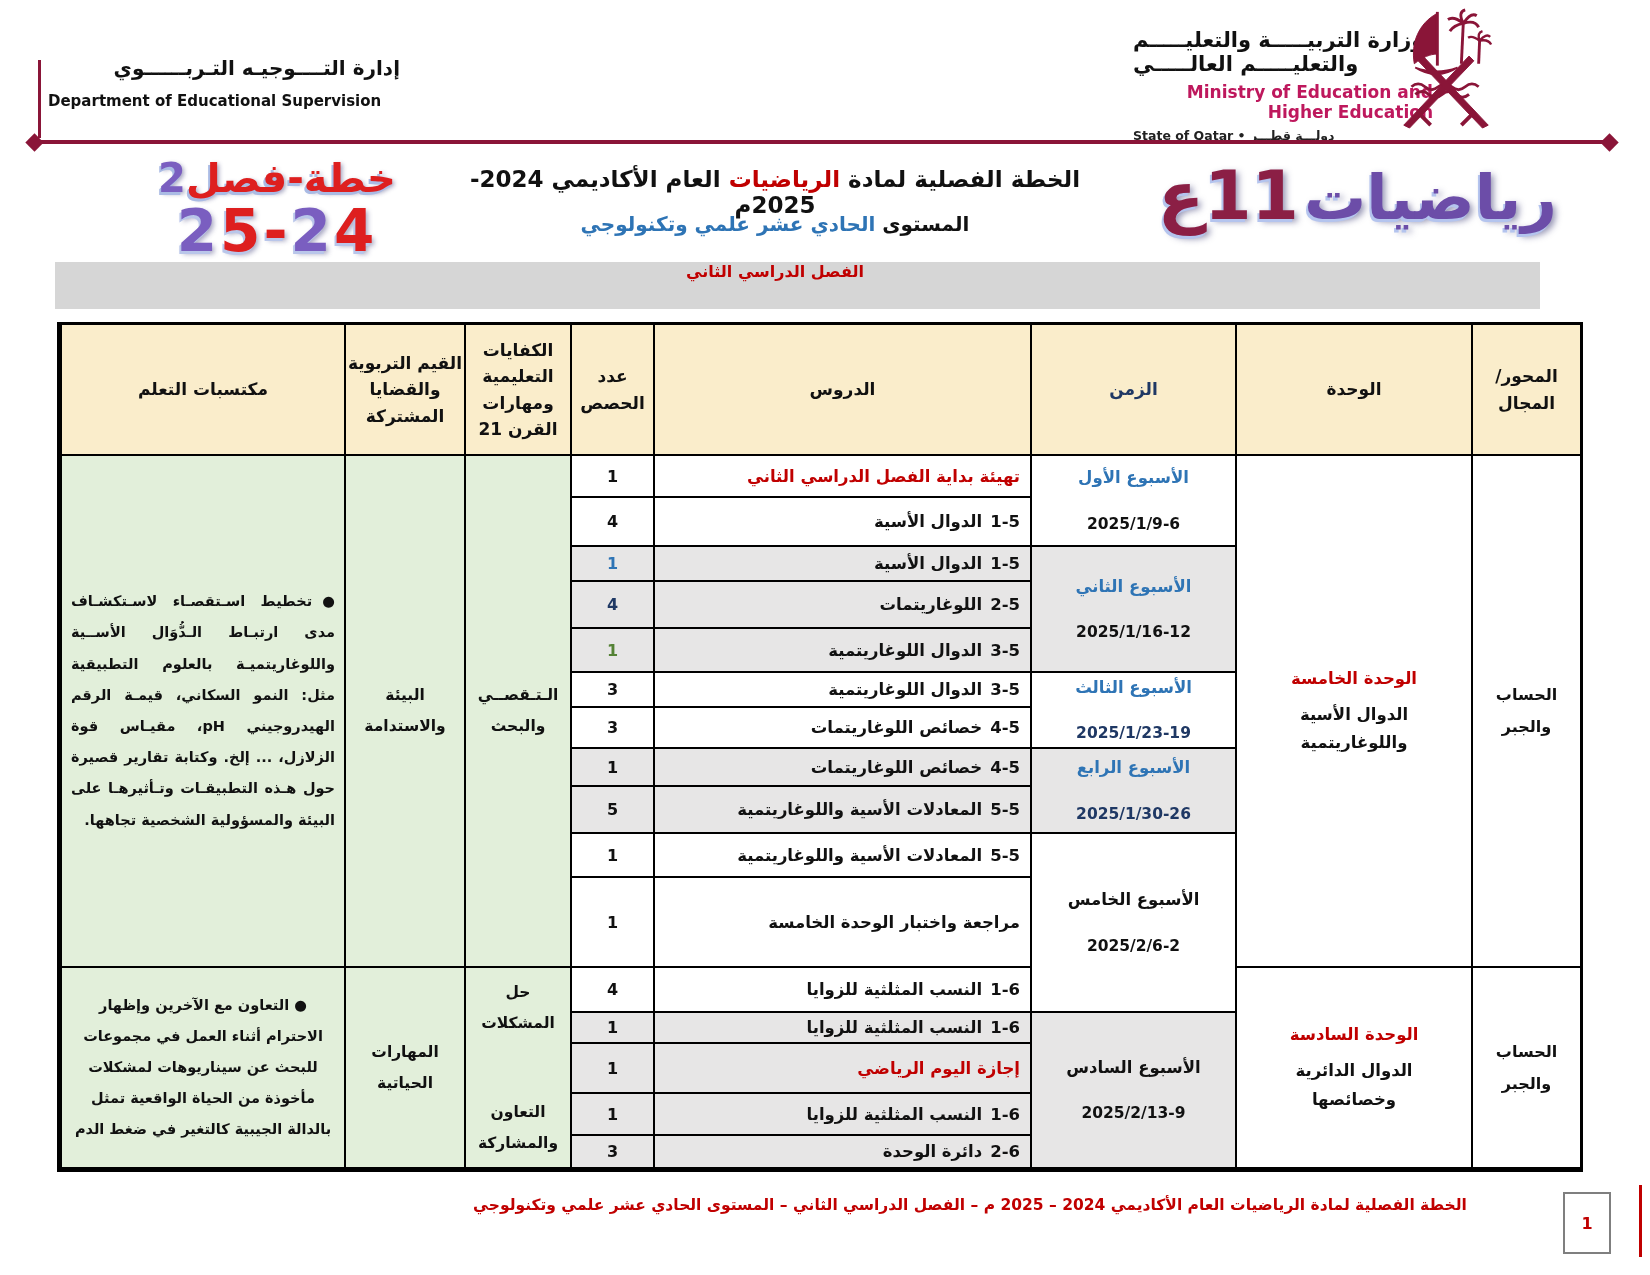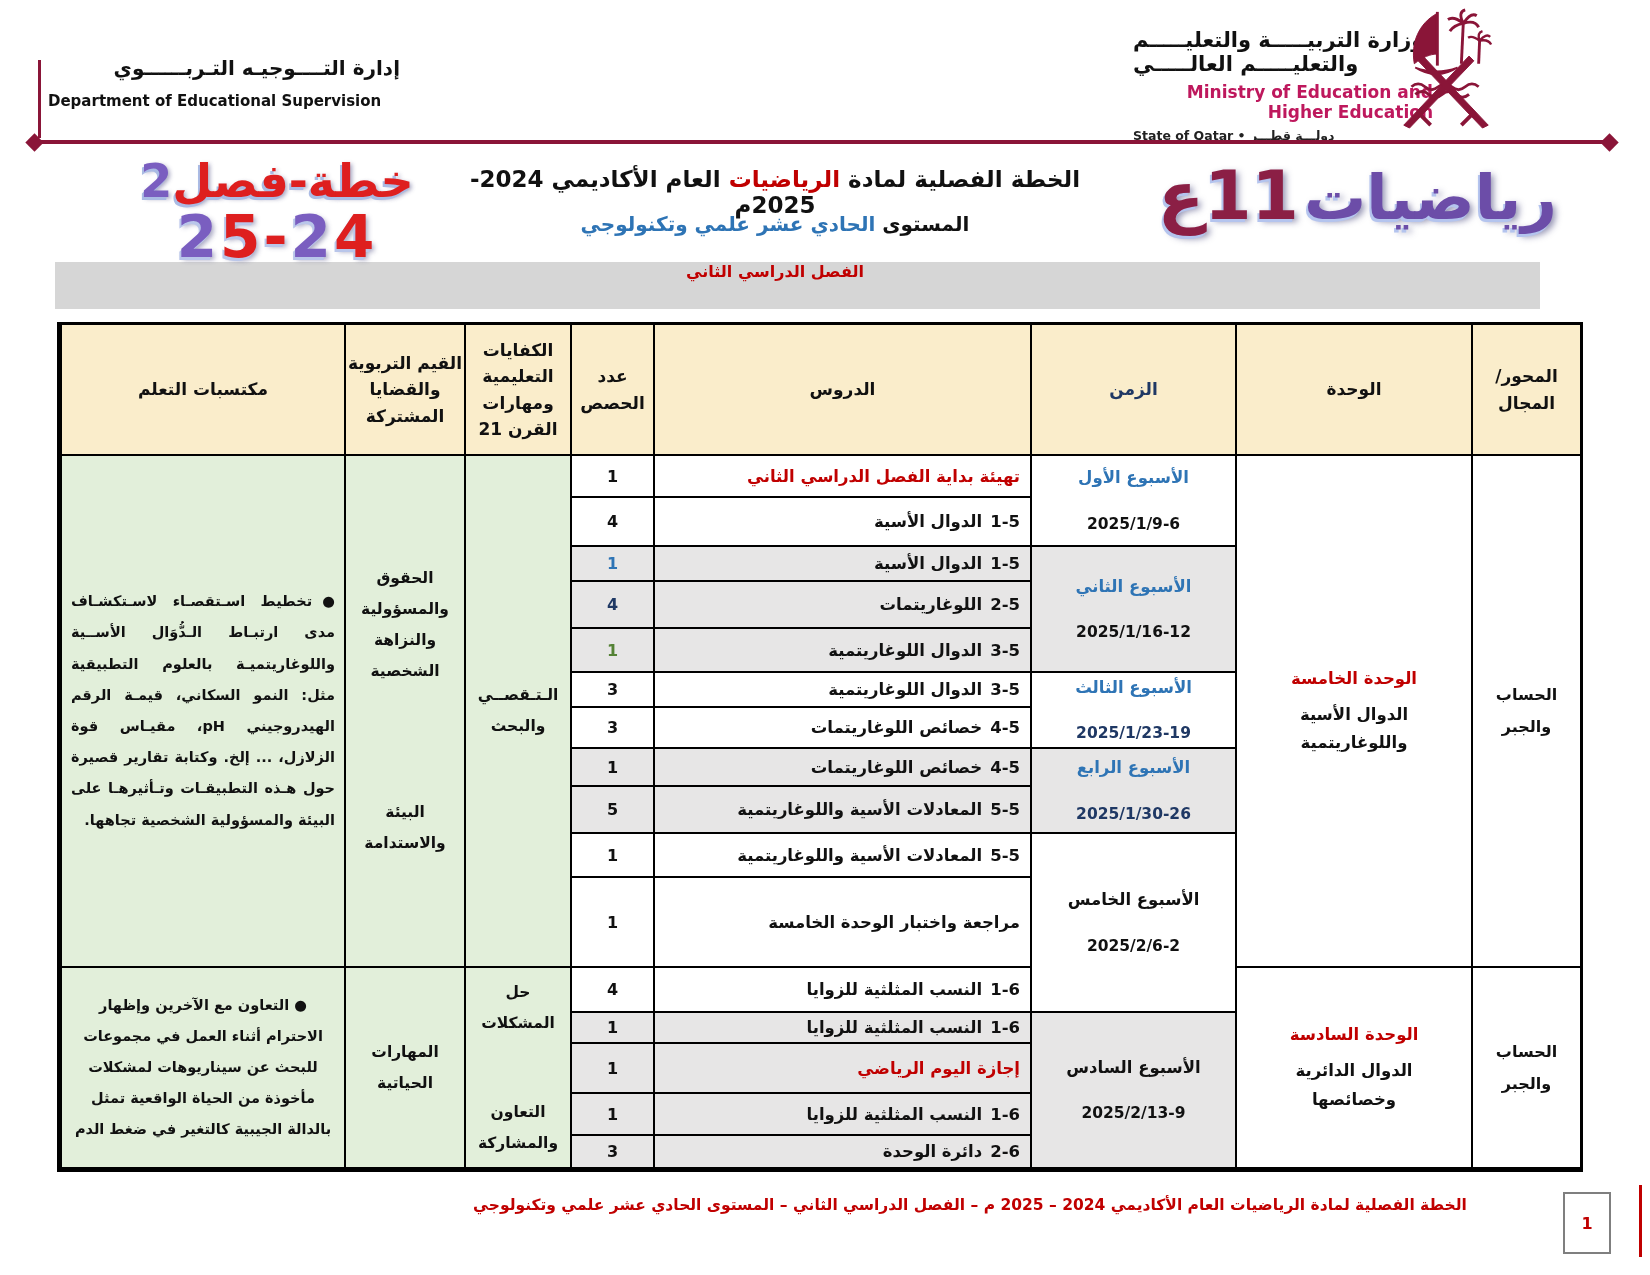--- a/index.html
+++ b/index.html
@@ -27,21 +27,21 @@
   #rule-d2{left:1603px;top:136px;}
   
   #band{left:55px;top:262px;width:1485px;height:47px;background:var(--band);}
   .title-line{left:430px;width:690px;text-align:center;font-weight:bold;color:#111;}
   #title1{top:166px;font-size:23px;}
   #title2{top:212px;font-size:20px;}
   #title3{top:262px;font-size:16px;color:var(--red);}
   .t-red{color:var(--red);} .t-blue{color:var(--blue);}
   
   #wa-plan{left:112px;top:158px;width:330px;text-align:center;line-height:1;}
-  #wa-plan-l1{font-size:46px;font-weight:bold;color:var(--wa-red);
+  #wa-plan-l1{font-size:40px;font-weight:bold;color:var(--wa-red);
     text-shadow:-2px 3px 0 #aabbe4,2px 2px 4px rgba(60,60,120,.45);}
   #wa-plan-l1 .wa-num{color:var(--wa-purple);}
   #wa-plan-l2{font-size:58px;font-weight:bold;letter-spacing:3px;direction:ltr;margin-top:4px;
     text-shadow:-2px 3px 0 #b9c6ea,2px 3px 5px rgba(60,60,120,.45);}
   .wa-p{color:var(--wa-purple);} .wa-r{color:var(--wa-red);}
   #wa-subject{left:1085px;top:162px;width:472px;text-align:right;line-height:1;}
   #wa-subject .name{font-size:62px;font-weight:bold;color:var(--wa-violet);
     text-shadow:-2px 3px 0 #b4c4ee,3px 3px 6px rgba(50,50,110,.5);}
   #wa-subject .grade{font-size:68px;font-weight:bold;color:var(--wa-maroon);
     text-shadow:-2px 3px 0 #b4c4ee,3px 3px 6px rgba(50,50,110,.5);}
@@ -291,24 +291,20 @@
   <div class="cell comp bg-green" style="grid-column:6;grid-row:2/span 11;">الـتـقصــي
 والبحث</div>
   <div class="cell comp two bg-green" style="grid-column:6;grid-row:13/span 5;">
     <span>حل
 المشكلات</span>
     <span>التعاون
 والمشاركة</span>
   </div>
 
   <div class="cell vals two bg-green" style="grid-column:7;grid-row:2/span 11;">
-    <span>الحقوق
-والمسؤولية
-والنزاهة
-الشخصية</span>
     <span>البيئة
 والاستدامة</span>
   </div>
   <div class="cell vals bg-green" style="grid-column:7;grid-row:13/span 5;">المهارات
 الحياتية</div>
 
   <div class="cell outc outc-j bg-green" style="grid-column:8;grid-row:2/span 11;">
     <div class="inner">●تخطيط اسـتقصـاء لاسـتكشـاف مدى ارتبـاط الـدُّوَال الأســية واللوغاريتميـة بالعلوم التطبيقية مثل: النمو السكاني، قيمـة الرقم الهيدروجيني pH، مقيـاس قوة الزلازل، ... إلخ. وكتابة تقارير قصيرة حول هـذه التطبيقـات وتـأثيرهـا على البيئة والمسؤولية الشخصية تجاهها.</div>
   </div>
   <div class="cell outc outc-c bg-green" style="grid-column:8;grid-row:13/span 5;">

